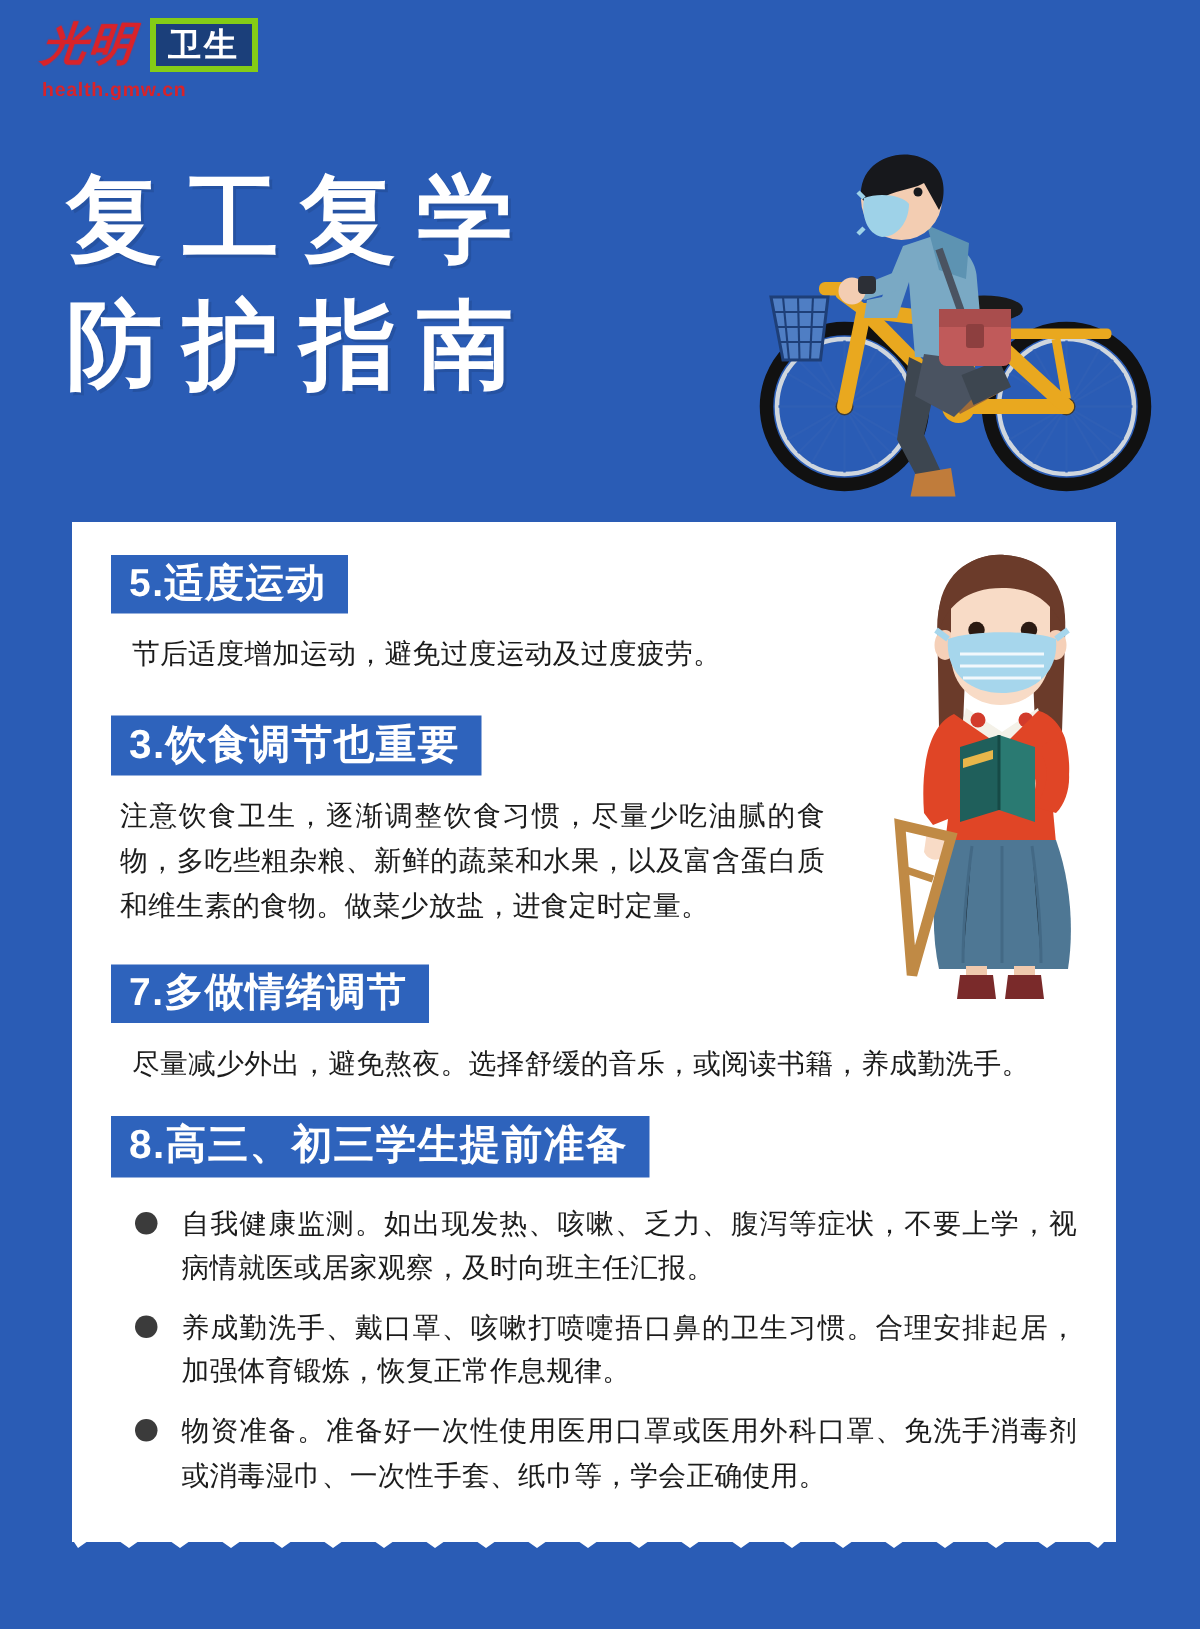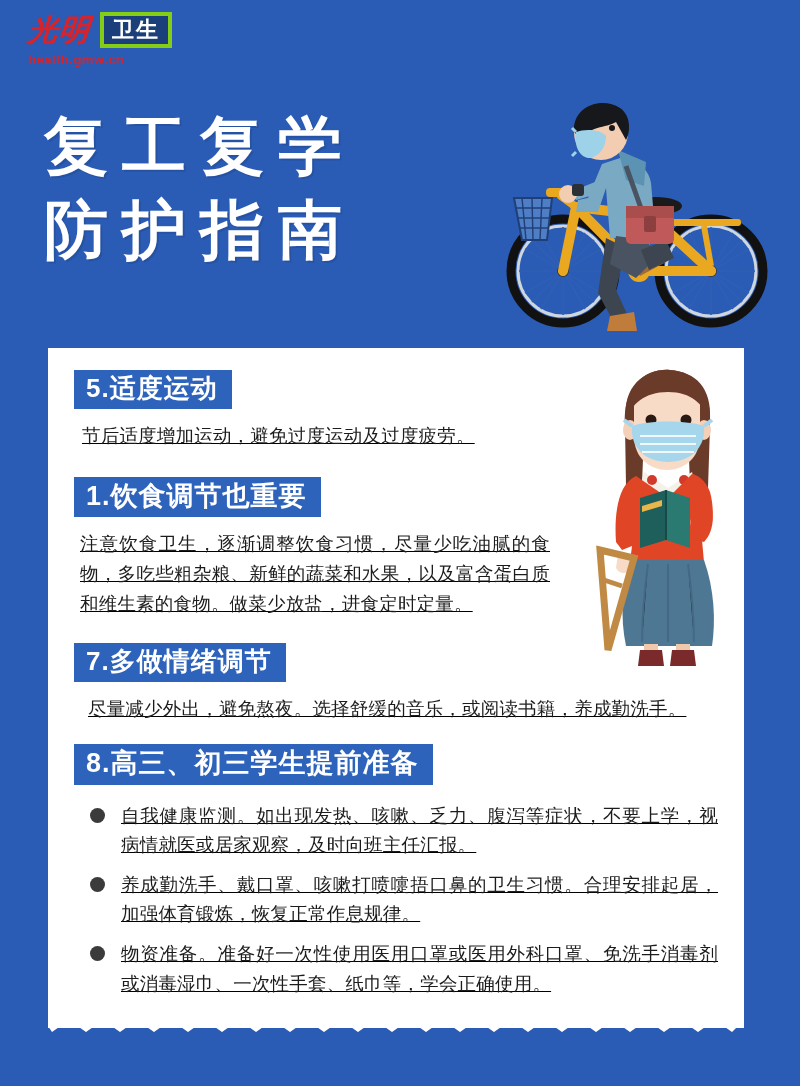--- a/index.html
+++ b/index.html
@@ -62,21 +62,21 @@
     width: 696px; height: 680px;
     background: #ffffff;
   }
   
   .card-zigzag {
     position: absolute; left: 48px; top: 1018px;
     width: 696px; height: 16px;
     overflow: hidden;
   }
 
-  .card-inner { position: absolute; left: 0; top: 0; width: 100%; height: 100%; padding: 22px 26px 7px 26px; text-decoration: underline; }
+  .card-inner { position: absolute; left: 0; top: 0; width: 100%; height: 100%; padding: 22px 26px 7px 26px; }
 
   .sec-badge {
     display: inline-block;
     background: #2e63bc;
     color: #ffffff;
     font-size: 26px;
     font-weight: bold;
     padding: 4px 14px 6px 12px;
     letter-spacing: 1px;
     line-height: 1.12;
@@ -89,21 +89,21 @@
     line-height: 1.62;
     margin: 12px 0 0 14px;
     letter-spacing: 0.2px;
     text-align: justify;
   }
 
   .sec { margin-bottom: 20px; }
   .sec.s5 { margin-bottom: 26px; }
   .sec.s6 { margin-bottom: 24px; }
   .sec.s6 .sec-body { margin-left: 6px; max-width: 470px; }
-  .sec.s5 .sec-body { margin-left: 8px; }
+  .sec.s5 .sec-body { margin-left: 14px; }
   .sec.s7 .sec-body { margin-left: 14px; max-width: 640px; }
   .sec.s8 { }
 
   .bullets { list-style: none; margin: 16px 0 0 8px; }
   .bullets li {
     display: flex; align-items: flex-start; gap: 16px;
     margin-bottom: 10px;
   }
   .bullet-dot {
     flex: 0 0 auto;
@@ -242,21 +242,21 @@
 
 <div class="card">
   <div class="card-inner">
 
     <div class="sec s5">
       <div class="sec-badge">5.适度运动</div>
       <div class="sec-body">节后适度增加运动，避免过度运动及过度疲劳。</div>
     </div>
 
     <div class="sec s6">
-      <div class="sec-badge wide">1.饮食调节也重要</div>
+      <div class="sec-badge wide">3.饮食调节也重要</div>
       <div class="sec-body">注意饮食卫生，逐渐调整饮食习惯，尽量少吃油腻的食物，多吃些粗杂粮、新鲜的蔬菜和水果，以及富含蛋白质和维生素的食物。做菜少放盐，进食定时定量。</div>
     </div>
 
     <div class="sec s7">
       <div class="sec-badge">7.多做情绪调节</div>
       <div class="sec-body">尽量减少外出，避免熬夜。选择舒缓的音乐，或阅读书籍，养成勤洗手。</div>
     </div>
 
     <div class="sec s8">
       <div class="sec-badge wide">8.高三、初三学生提前准备</div>

